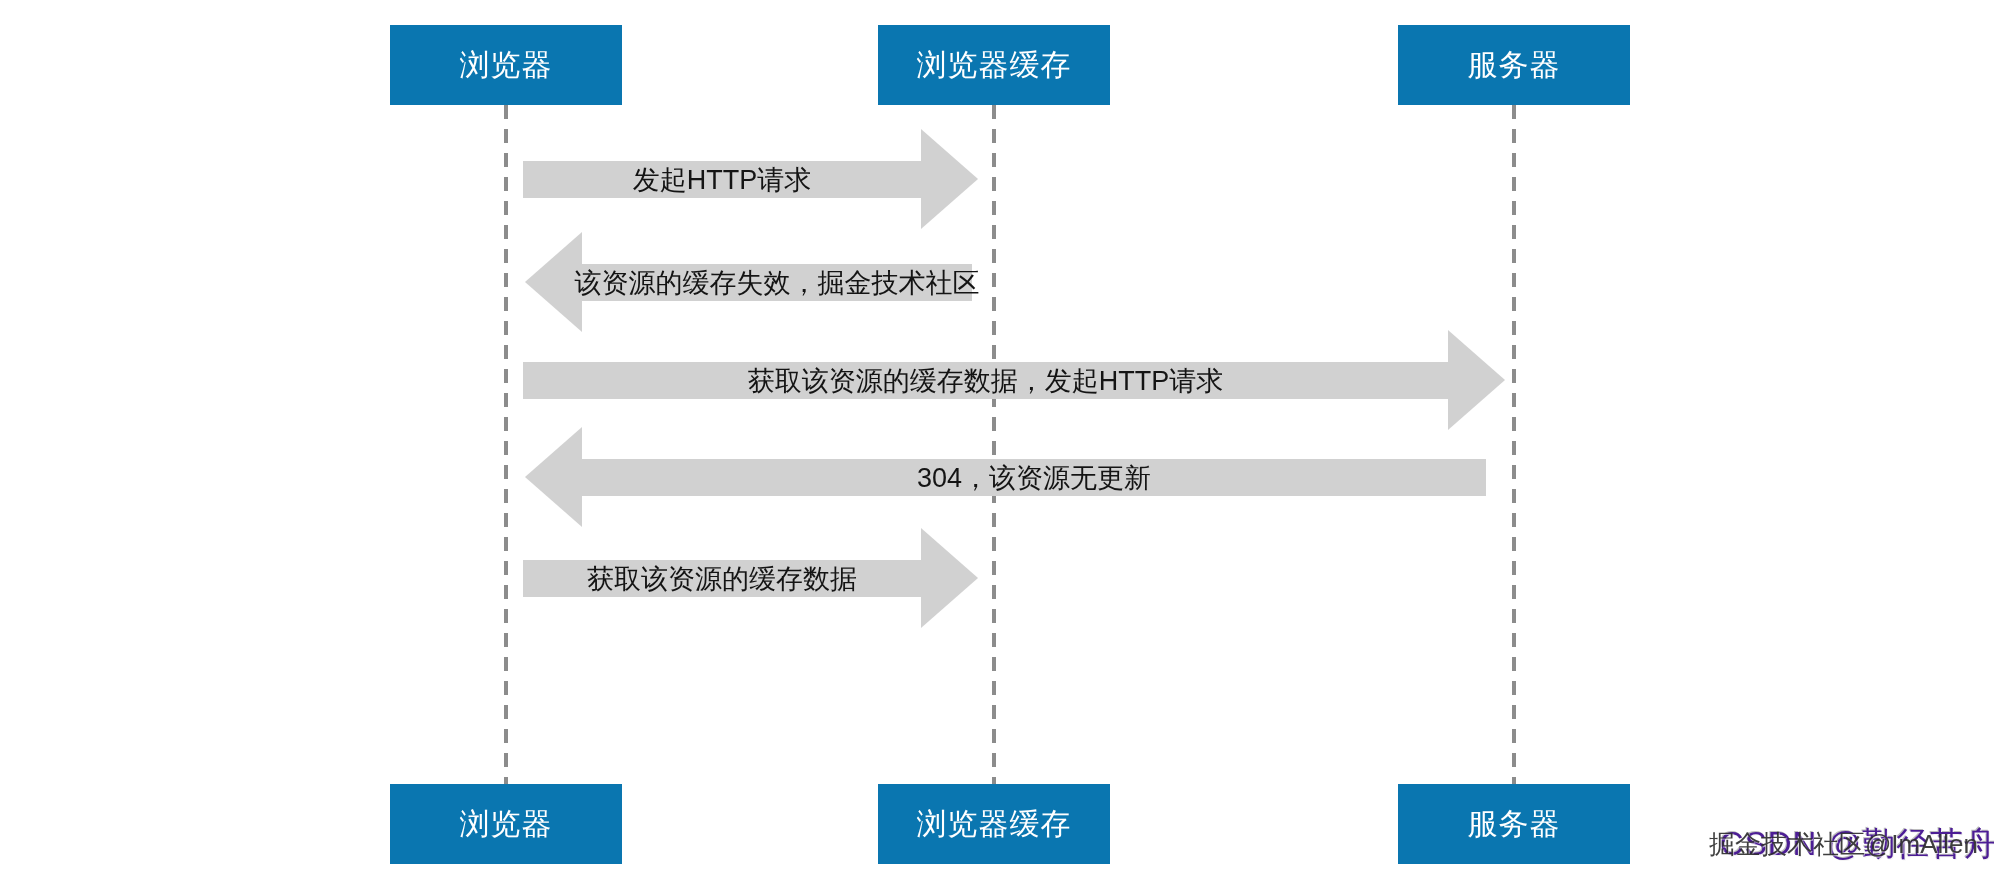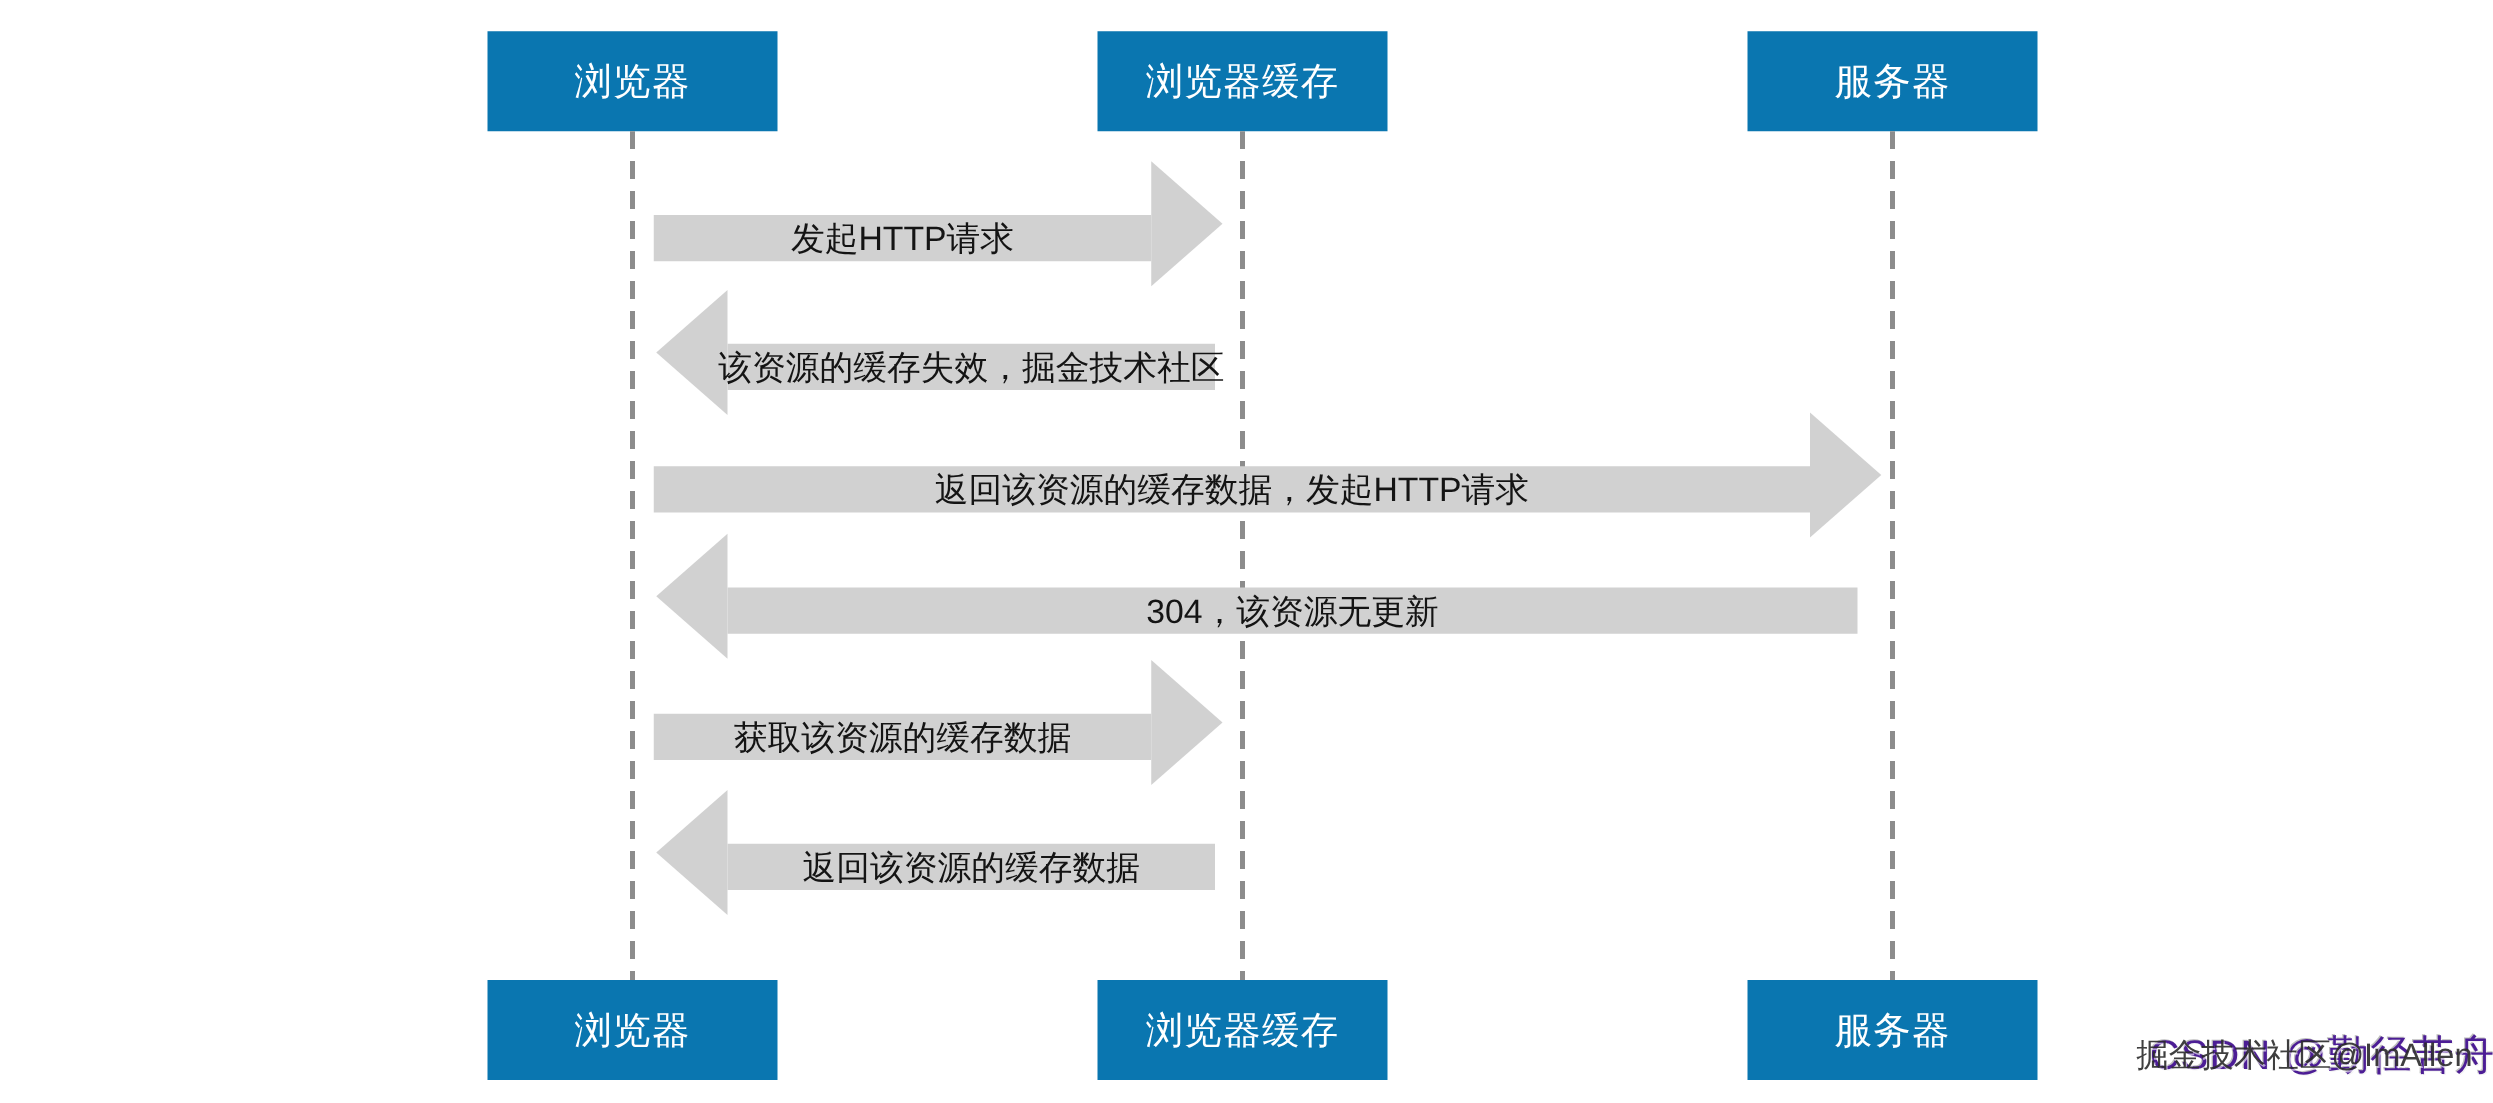--- a/index.html
+++ b/index.html
@@ -41,21 +41,21 @@
       transparent 14px, transparent 24px
     );
   }
   
   .arrow {
     position: absolute;
     height: 100px;
   }
   .arrow .body {
     position: absolute;
-    top: 43px;
+    top: 32px;
     height: 37px;
     background: #d1d1d1;
     display: flex;
     align-items: flex-end;
     justify-content: center;
   }
   .arrow.right .body { left: 0; right: 57px; }
   .arrow.left  .body { left: 57px; right: 0; }
   .arrow .label {
     font-size: 27px;
@@ -123,45 +123,39 @@
 
   <div class="arrow left" style="left:515px; top:232px; width:447px;">
     <div class="head"></div>
     <div class="body">
       <span class="label">该资源的缓存失效，掘金技术社区</span>
     </div>
   </div>
 
   <div class="arrow right" style="left:513px; top:330px; width:982px;">
     <div class="body">
-      <span class="label">返回该资源的缓存数据，发起HTTP请求</span>
+      <span class="label">获取该资源的缓存数据，发起HTTP请求</span>
     </div>
     <div class="head"></div>
   </div>
 
   <div class="arrow left" style="left:515px; top:427px; width:961px;">
     <div class="head"></div>
     <div class="body">
       <span class="label">304，该资源无更新</span>
     </div>
   </div>
 
   <div class="arrow right" style="left:513px; top:528px; width:455px;">
     <div class="body">
       <span class="label">获取该资源的缓存数据</span>
     </div>
     <div class="head"></div>
   </div>
 
-  <div class="arrow left" style="left:515px; top:632px; width:447px;">
-    <div class="head"></div>
-    <div class="body">
-      <span class="label">返回该资源的缓存数据</span>
-    </div>
-  </div>
 
   <div class="actor" style="left:380px; top:784px;">浏览器</div>
   <div class="actor" style="left:868px; top:784px;">浏览器缓存</div>
   <div class="actor" style="left:1388px; top:784px;">服务器</div>
 
   <div class="watermark">
     <span class="wm-light">CSDN @勤径苦舟</span>
     <span class="wm-dark">掘金技术社区@ImAllen</span>
   </div>
 

